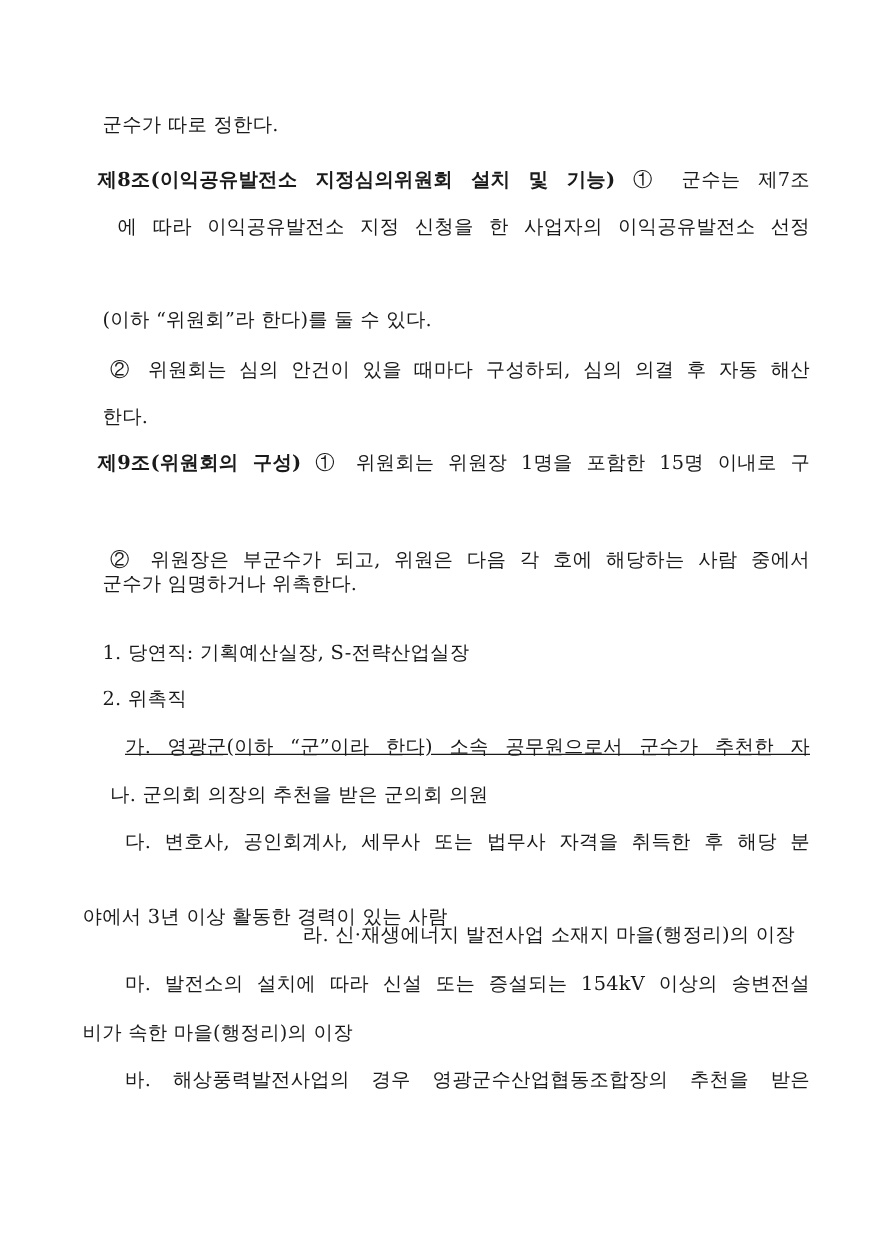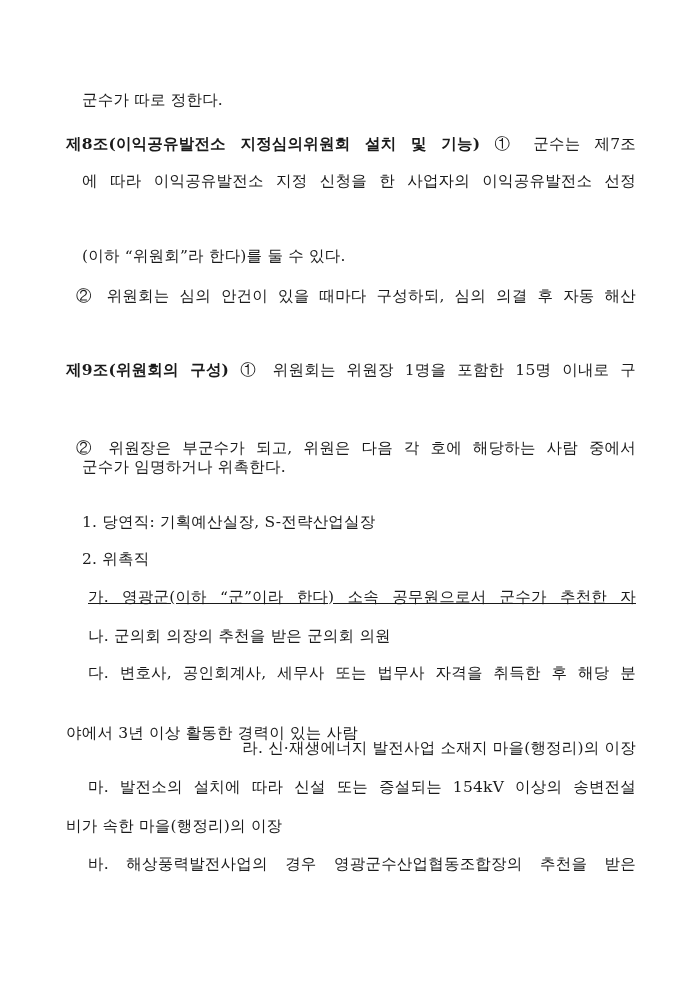--- a/index.html
+++ b/index.html
@@ -28,20 +28,21 @@
       width: 570px;
       height: 24px;
       line-height: 24px;
       font-size: 15.5px;
       white-space: nowrap;
       letter-spacing: 0.2px;
     }
     .justify {
       text-align: justify;
       text-align-last: justify;
+      margin-left: 12px;
     }
     .i1 { left: 82px; width: 554px; }
     .i2 { left: 76px; width: 560px; }
     .i3 { left: 88px; width: 548px; }
     .article-head { font-weight: bold; }
   </style>
 </head>
 <body>
 
 <div class="page">
@@ -60,20 +61,23 @@
 
 
   <div class="line i1" style="top:244px;">
     <span>(이하 “위원회”라 한다)를 둘 수 있다.</span>
   </div>
 
   <div class="line i2 justify" style="top:284px;">
     <span>② 위원회는 심의 안건이 있을 때마다 구성하되, 심의 의결 후 자동 해산</span>
   </div>
 
+  <div class="line i1" style="top:321px;">
+    <span>한다.</span>
+  </div>
 
   <div class="line justify" style="top:358px;">
     <span class="article-head">제9조(위원회의 구성)</span><span> ① 위원회는 위원장 1명을 포함한 15명 이내로 구</span>
   </div>
 
 
   <div class="line i2 justify" style="top:436px;">
     <span>② 위원장은 부군수가 되고, 위원은 다음 각 호에 해당하는 사람 중에서</span>
   </div>
 

